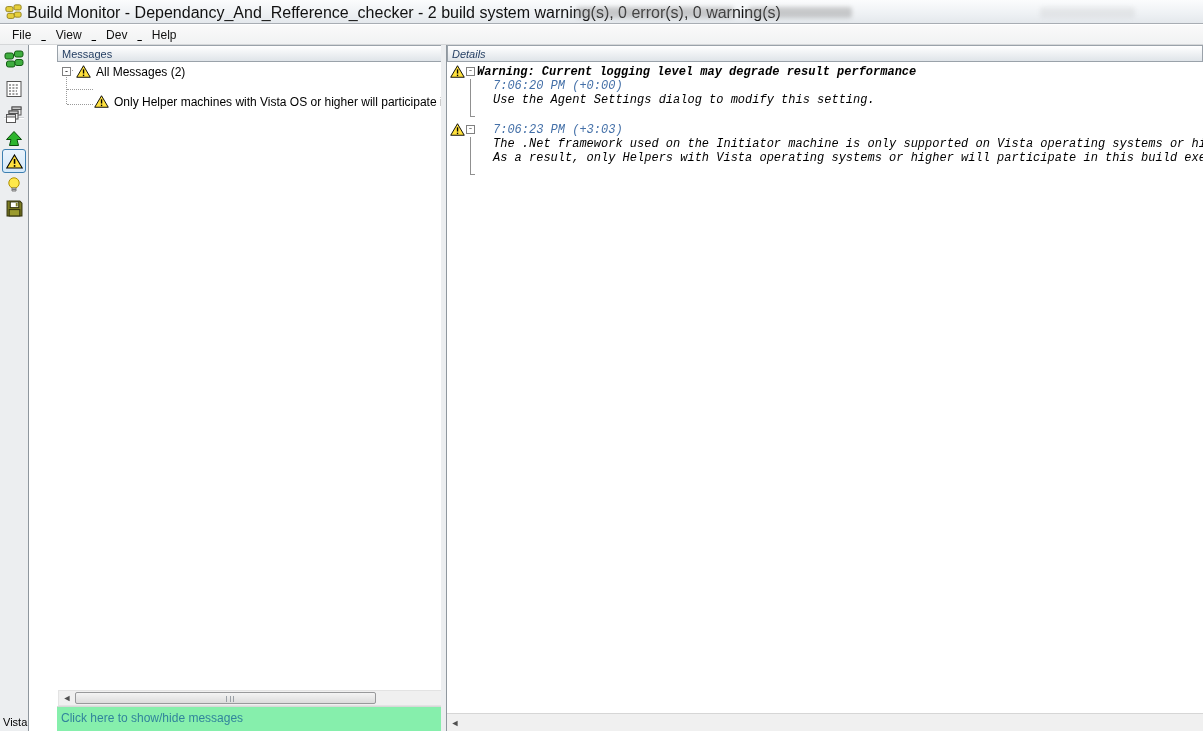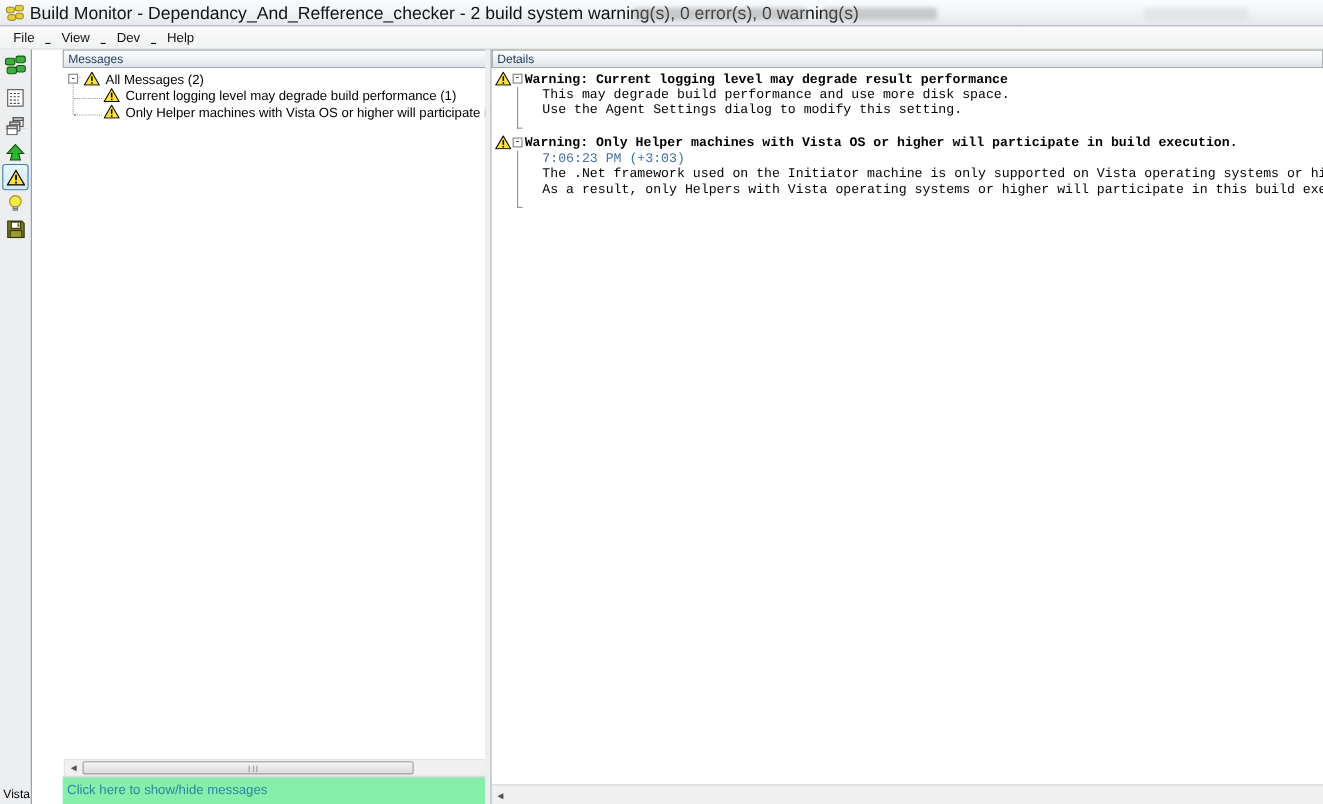--- a/index.html
+++ b/index.html
@@ -72,21 +72,21 @@
     border-top:1px solid #d8d8d8; }
   .msg-footer .link { position:absolute; left:4px; top:4px; font-size:12px; color:#31849b;
     cursor:pointer; }
 
   
   .splitter { position:absolute; left:441px; top:45px; width:6px; height:686px;
     background:#eceef0; border-right:1px solid #8f979e; }
 
   
   .details-panel { position:absolute; left:447px; top:45px; width:756px; height:686px;
-    background:#fef9c3; }
+    background:#eab308;font-style:italic; }
   .details-body { position:absolute; left:0; top:17px; right:0; bottom:18px; background:#fff;
     overflow:hidden; font-family:"Liberation Mono","DejaVu Sans Mono",monospace; font-size:12px; }
   .entry { position:relative; padding:0 0 16px 0; }
   .entry:first-child { margin-top:3px; }
   .entry .w-icon { position:absolute; left:3px; top:0; width:15px; height:13px; }
   .entry .e-minus { position:absolute; left:19px; top:2px; }
   .entry .e-title { margin-left:30px; font-weight:bold; line-height:14px; white-space:nowrap; color:#000; }
   .entry .e-line { margin-left:46px; line-height:14px; white-space:nowrap; color:#000; }
   .entry .e-ts { color:#4470a8; }
   .entry .tree-tail { position:absolute; left:23px; top:14px; bottom:6px; width:5px;
@@ -205,30 +205,20 @@
         <span class="tri-icon" style="left:19px; top:1px;">
           <svg viewBox="0 0 16 14" width="15" height="13">
             <path d="M8 0.8 L15.3 13.2 H0.7 Z" fill="#ffe13e" stroke="#000" stroke-width="1"></path>
             <rect x="7.3" y="4.6" width="1.5" height="4.6" fill="#000"></rect>
             <rect x="7.3" y="10.4" width="1.5" height="1.6" fill="#000"></rect>
           </svg>
         </span>
         <span class="lbl" style="left:39px">All Messages (2)</span>
       </div>
 
-      <div class="tree-row" style="top:17px">
-        <span class="tri-icon" style="left:37px; top:1px;">
-          <svg viewBox="0 0 16 14" width="15" height="13">
-            <path d="M8 0.8 L15.3 13.2 H0.7 Z" fill="#ffe13e" stroke="#000" stroke-width="1"></path>
-            <rect x="7.3" y="4.6" width="1.5" height="4.6" fill="#000"></rect>
-            <rect x="7.3" y="10.4" width="1.5" height="1.6" fill="#000"></rect>
-          </svg>
-        </span>
-        <span class="lbl" style="left:57px">Current logging level may degrade build performance (1)</span>
-      </div>
 
       <div class="tree-row" style="top:32px">
         <span class="tri-icon" style="left:37px; top:1px;">
           <svg viewBox="0 0 16 14" width="15" height="13">
             <path d="M8 0.8 L15.3 13.2 H0.7 Z" fill="#ffe13e" stroke="#000" stroke-width="1"></path>
             <rect x="7.3" y="4.6" width="1.5" height="4.6" fill="#000"></rect>
             <rect x="7.3" y="10.4" width="1.5" height="1.6" fill="#000"></rect>
           </svg>
         </span>
         <span class="lbl" style="left:57px">Only Helper machines with Vista OS or higher will participate in build execu</span>
@@ -258,35 +248,34 @@
       <div class="entry">
         <span class="w-icon">
           <svg viewBox="0 0 16 14" width="15" height="13">
             <path d="M8 0.8 L15.3 13.2 H0.7 Z" fill="#ffe13e" stroke="#000" stroke-width="1"></path>
             <rect x="7.3" y="4.6" width="1.5" height="4.6" fill="#000"></rect>
             <rect x="7.3" y="10.4" width="1.5" height="1.6" fill="#000"></rect>
           </svg>
         </span>
         <span class="minus-box e-minus">-</span>
         <div class="e-title">Warning: Current logging level may degrade result performance</div>
-        <div class="e-line">This may degrade build performance and use more disk space.</div>
+        <div class="e-line e-ts">7:06:20 PM (+0:00)</div>
         <div class="e-line">Use the Agent Settings dialog to modify this setting.</div>
         <div class="tree-tail"></div>
       </div>
 
       <div class="entry">
         <span class="w-icon">
           <svg viewBox="0 0 16 14" width="15" height="13">
             <path d="M8 0.8 L15.3 13.2 H0.7 Z" fill="#ffe13e" stroke="#000" stroke-width="1"></path>
             <rect x="7.3" y="4.6" width="1.5" height="4.6" fill="#000"></rect>
             <rect x="7.3" y="10.4" width="1.5" height="1.6" fill="#000"></rect>
           </svg>
         </span>
         <span class="minus-box e-minus">-</span>
-        <div class="e-title">Warning: Only Helper machines with Vista OS or higher will participate in build execution.</div>
         <div class="e-line e-ts">7:06:23 PM (+3:03)</div>
         <div class="e-line">The .Net framework used on the Initiator machine is only supported on Vista operating systems or highe</div>
         <div class="e-line">As a result, only Helpers with Vista operating systems or higher will participate in this build execut</div>
         <div class="tree-tail"></div>
       </div>
 
     </div>
 
     <div class="det-hscroll">
       <span class="sb-arrow left">◄</span>

